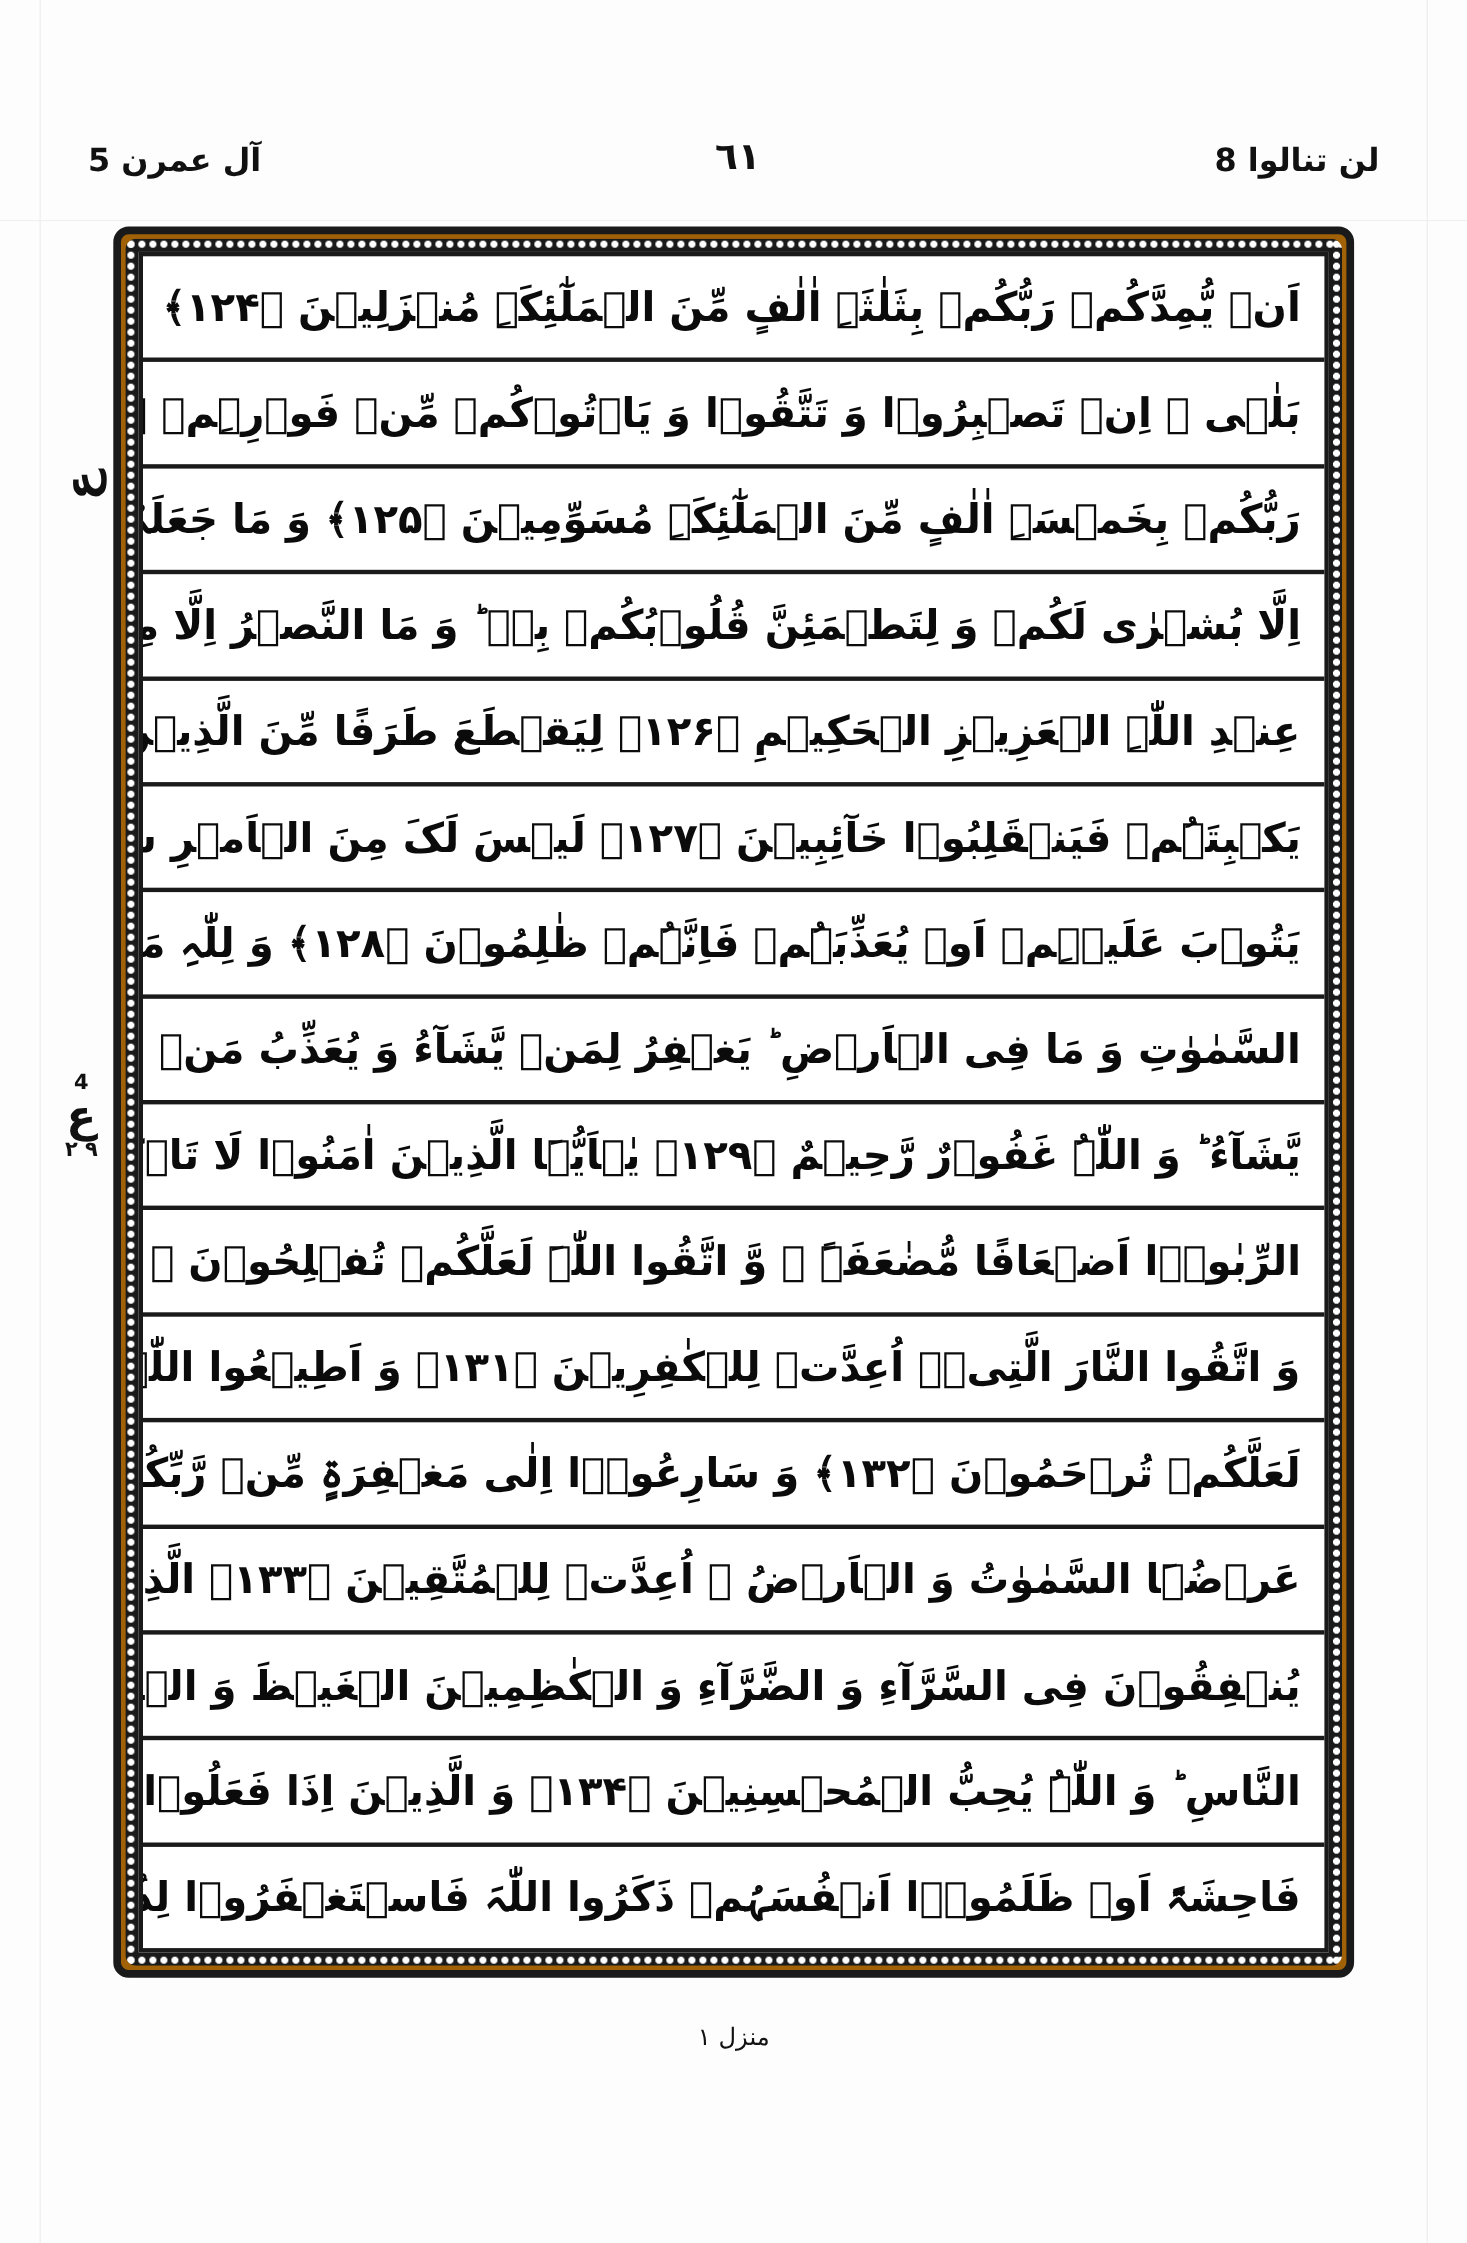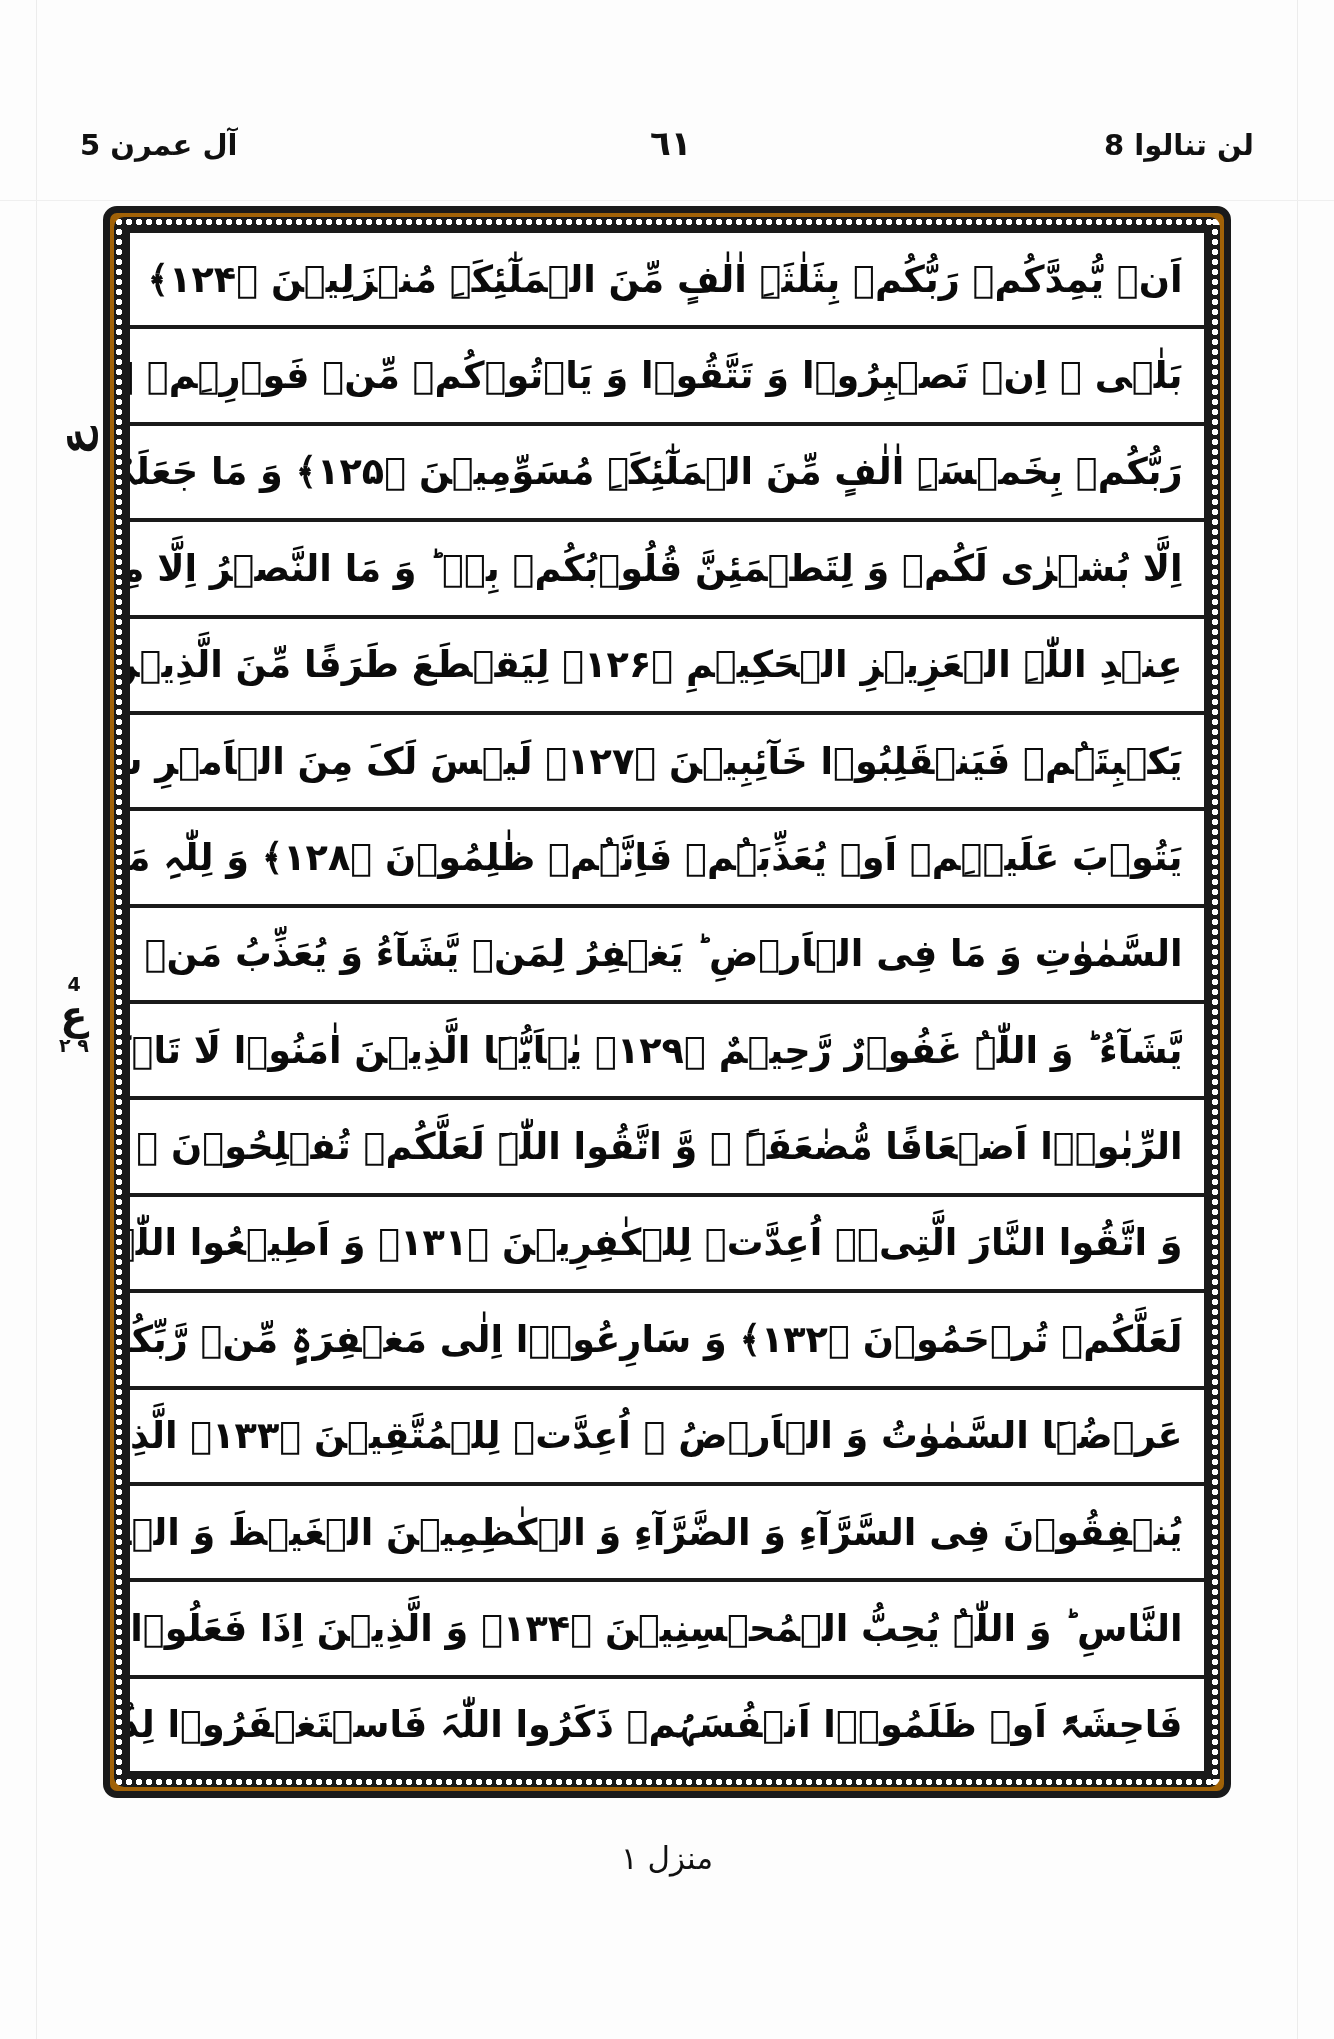--- a/index.html
+++ b/index.html
@@ -175,21 +175,21 @@
   .footer {
     position: absolute;
     left: 0;
     right: 0;
     top: 1840px;
     text-align: center;
     direction: rtl;
   }
   .footer-text {
     font-family: "DejaVu Sans", sans-serif;
-    font-size: 31px;
+    font-size: 22px;
     font-weight: 500;
     color: #111;
   }
 </style>
 </head>
 <body>
 
 <div class="page">
 
   <div class="scan-edge-left"></div>

